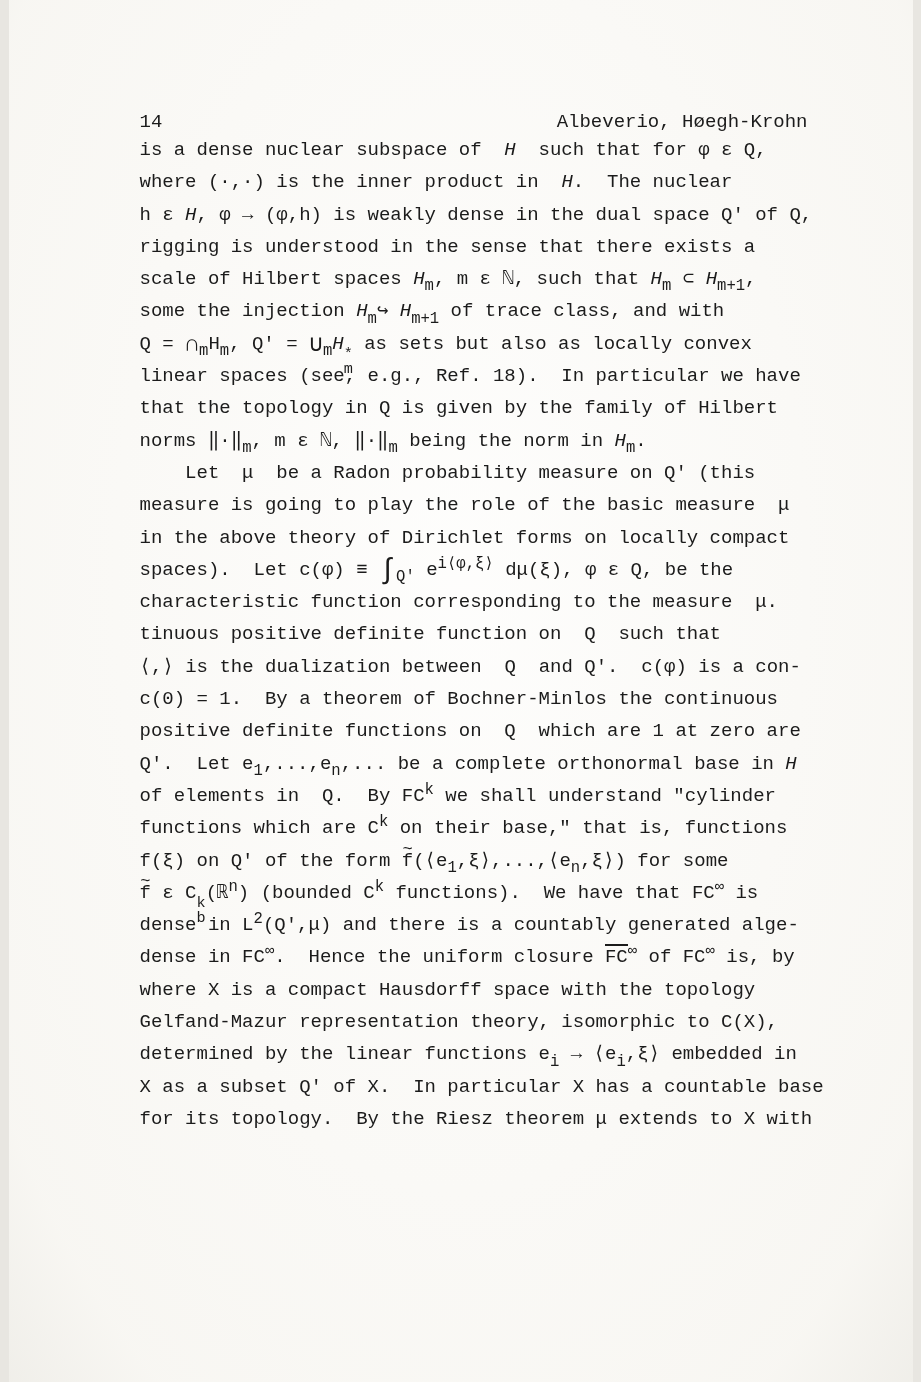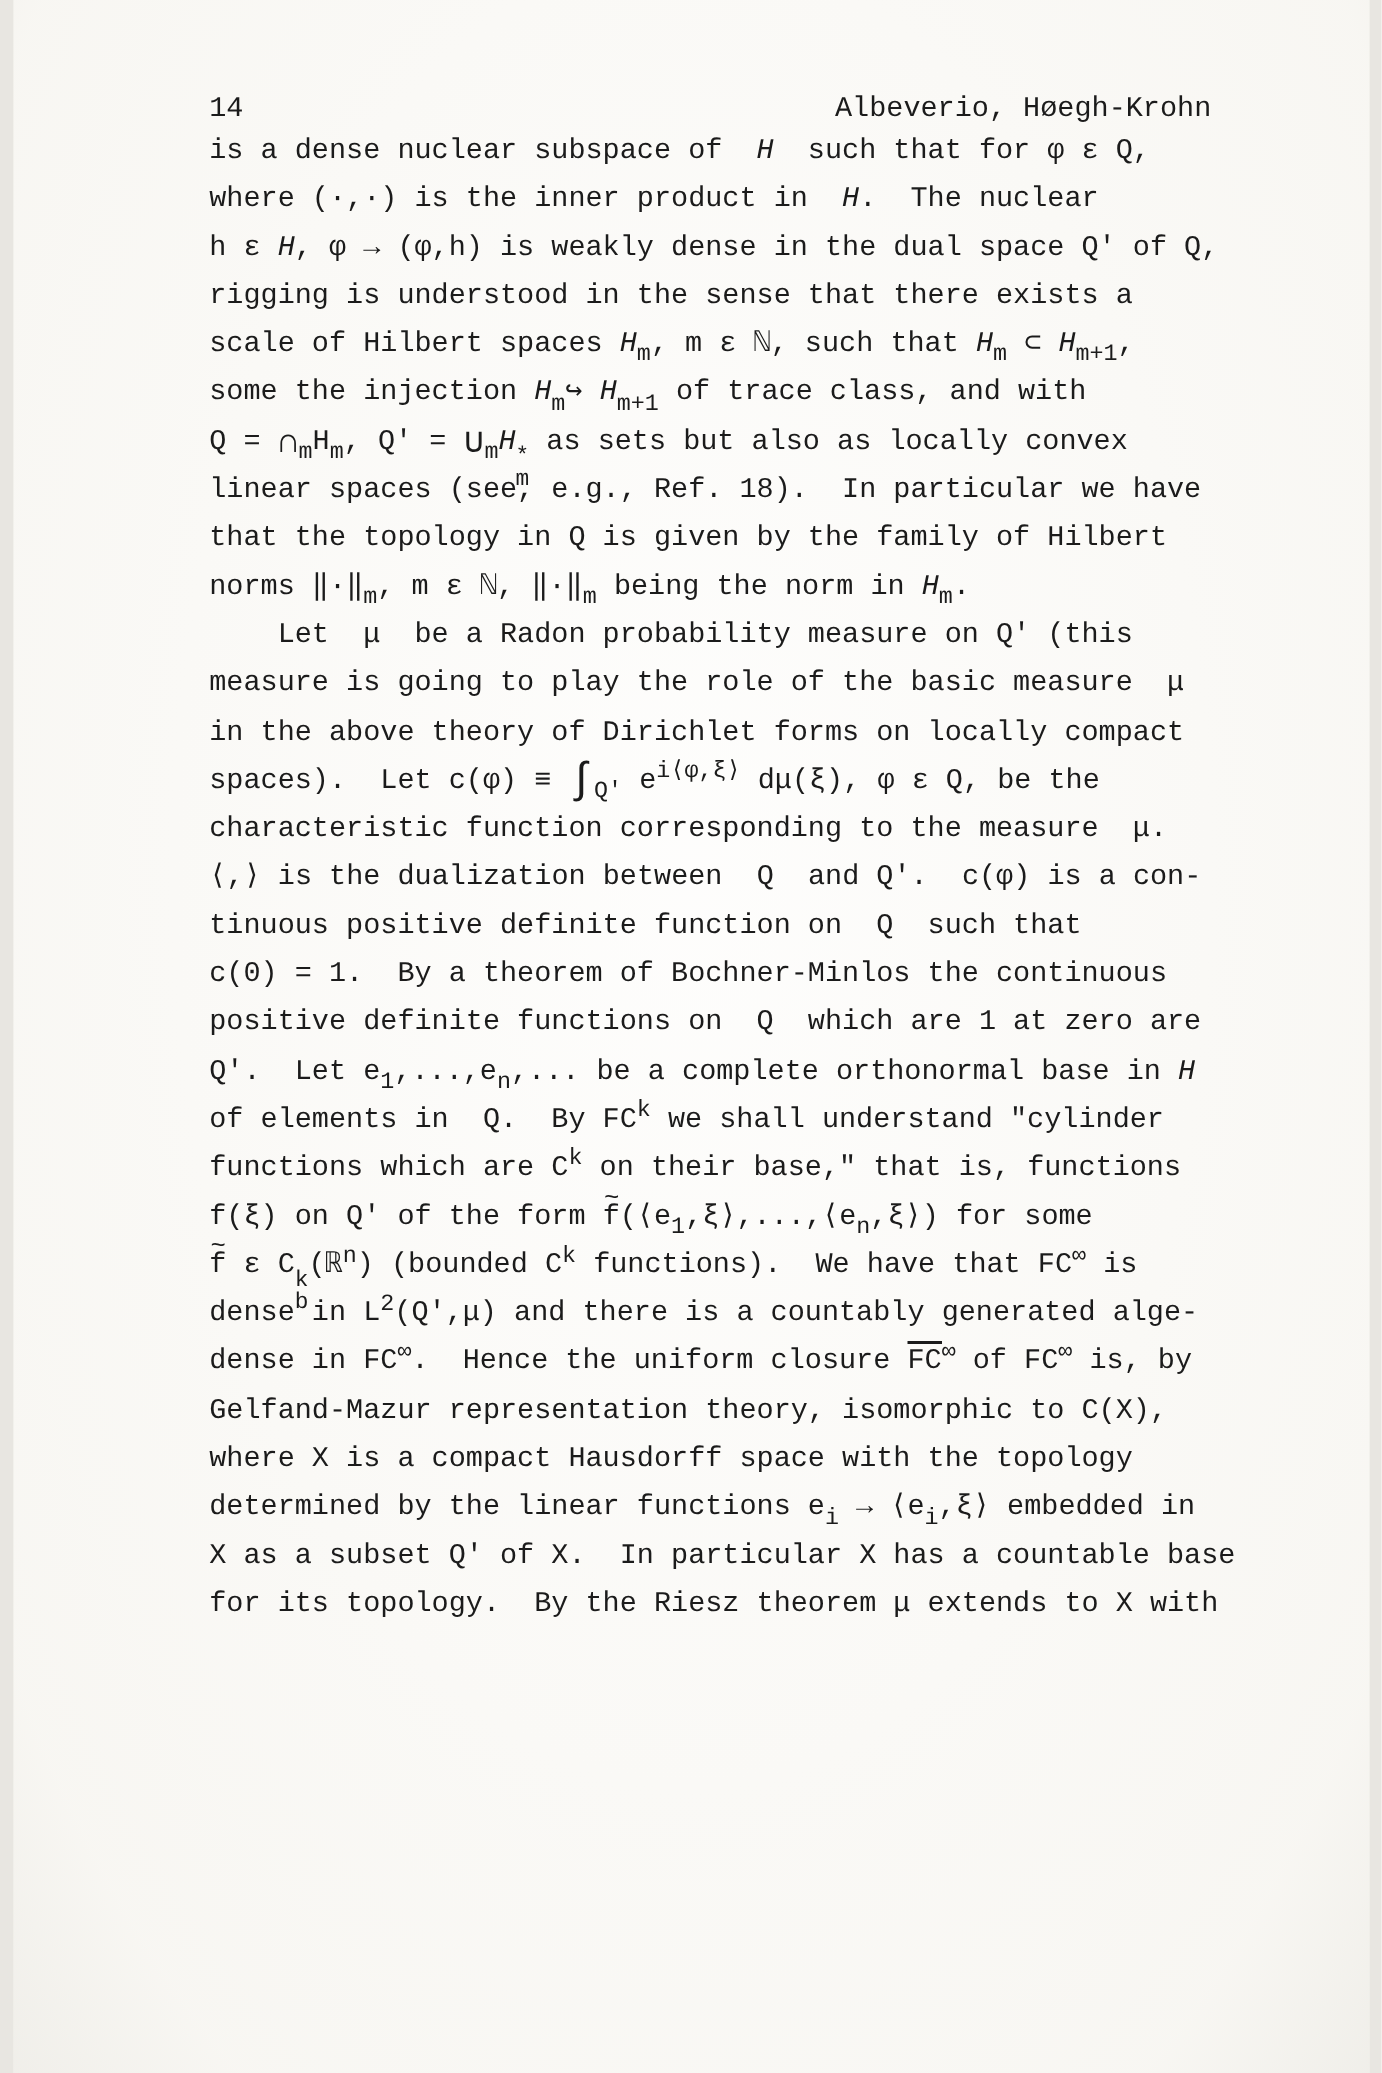--- a/index.html
+++ b/index.html
@@ -8,21 +8,21 @@
     position: relative;
     width: 904px;
     height: 1382px;
     margin: 0 auto;
     box-sizing: border-box;
     background: #fcfbf8;
     background-image: radial-gradient(ellipse at 50% 42%, rgba(255,255,255,0.6) 0%, rgba(240,238,232,0.35) 85%, rgba(228,226,219,0.5) 100%);
     color: #1b1b1b;
     font-family: "Liberation Mono", "DejaVu Sans Mono", monospace;
     font-size: 19px;
-    padding: 60px 0 0 131px;
+    padding: 110px 0 0 131px;
     overflow: hidden;
   }
   .running-header {
     width: 668px;
     display: flex;
     justify-content: space-between;
     align-items: baseline;
     line-height: 24px;
     white-space: pre;
   }
@@ -64,30 +64,30 @@
       <div class="line"><span>some the injection </span><span class="ih">H</span><span class="sb">m</span><span>↪ </span><span class="ih">H</span><span class="sb">m+1</span><span> of trace class, and with</span></div>
       <div class="line"><span>Q = </span><span class="big">∩</span><span class="sb">m</span><span>H</span><span class="sb">m</span><span>, Q' = </span><span class="big">∪</span><span class="sb">m</span><span class="ih">H</span><span class="ss"><span>*</span><span>m</span></span><span> as sets but also as locally convex</span></div>
       <div class="line"><span>linear spaces (see, e.g., Ref. 18).  In particular we have</span></div>
       <div class="line"><span>that the topology in Q is given by the family of Hilbert</span></div>
       <div class="line"><span>norms ‖·‖</span><span class="sb">m</span><span>, m ε ℕ, ‖·‖</span><span class="sb">m</span><span> being the norm in </span><span class="ih">H</span><span class="sb">m</span><span>.</span></div>
       <div class="line"><span>    Let  μ  be a Radon probability measure on Q' (this</span></div>
       <div class="line"><span>measure is going to play the role of the basic measure  μ</span></div>
       <div class="line"><span>in the above theory of Dirichlet forms on locally compact</span></div>
       <div class="line"><span>spaces).  Let c(φ) ≡ </span><span class="int">∫</span><span class="sb">Q'</span><span> e</span><span class="sp">i⟨φ,ξ⟩</span><span> dμ(ξ), φ ε Q, be the</span></div>
       <div class="line"><span>characteristic function corresponding to the measure  μ.</span></div>
+      <div class="line"><span>tinuous positive definite function on  Q  such that</span></div>
       <div class="line"><span>⟨,⟩ is the dualization between  Q  and Q'.  c(φ) is a con-</span></div>
-      <div class="line"><span>tinuous positive definite function on  Q  such that</span></div>
       <div class="line"><span>c(0) = 1.  By a theorem of Bochner-Minlos the continuous</span></div>
       <div class="line"><span>positive definite functions on  Q  which are 1 at zero are</span></div>
       <div class="line"><span>Q'.  Let e</span><span class="sb">1</span><span>,...,e</span><span class="sb">n</span><span>,... be a complete orthonormal base in </span><span class="ih">H</span></div>
       <div class="line"><span>of elements in  Q.  By FC</span><span class="sp">k</span><span> we shall understand "cylinder</span></div>
       <div class="line"><span>functions which are C</span><span class="sp">k</span><span> on their base," that is, functions</span></div>
       <div class="line"><span>f(ξ) on Q' of the form </span><span class="tl"><span>f</span><span class="tl-mark">~</span></span><span>(⟨e</span><span class="sb">1</span><span>,ξ⟩,...,⟨e</span><span class="sb">n</span><span>,ξ⟩) for some</span></div>
       <div class="line"><span class="tl"><span>f</span><span class="tl-mark">~</span></span><span> ε C</span><span class="ss"><span>k</span><span>b</span></span><span>(ℝ</span><span class="sp">n</span><span>) (bounded C</span><span class="sp">k</span><span> functions).  We have that FC</span><span class="sp">∞</span><span> is</span></div>
       <div class="line"><span>dense in L</span><span class="sp">2</span><span>(Q',μ) and there is a countably generated alge-</span></div>
       <div class="line"><span>dense in FC</span><span class="sp">∞</span><span>.  Hence the uniform closure </span><span class="ov">FC</span><span class="sp">∞</span><span> of FC</span><span class="sp">∞</span><span> is, by</span></div>
+      <div class="line"><span>where X is a compact Hausdorff space with the topology</span></div>
       <div class="line"><span>Gelfand-Mazur representation theory, isomorphic to C(X),</span></div>
-      <div class="line"><span>where X is a compact Hausdorff space with the topology</span></div>
       <div class="line"><span>determined by the linear functions e</span><span class="sb">i</span><span> → ⟨e</span><span class="sb">i</span><span>,ξ⟩ embedded in</span></div>
       <div class="line"><span>X as a subset Q' of X.  In particular X has a countable base</span></div>
       <div class="line"><span>for its topology.  By the Riesz theorem μ extends to X with</span></div>
     </div>
 </div>
 
 </body></html>

